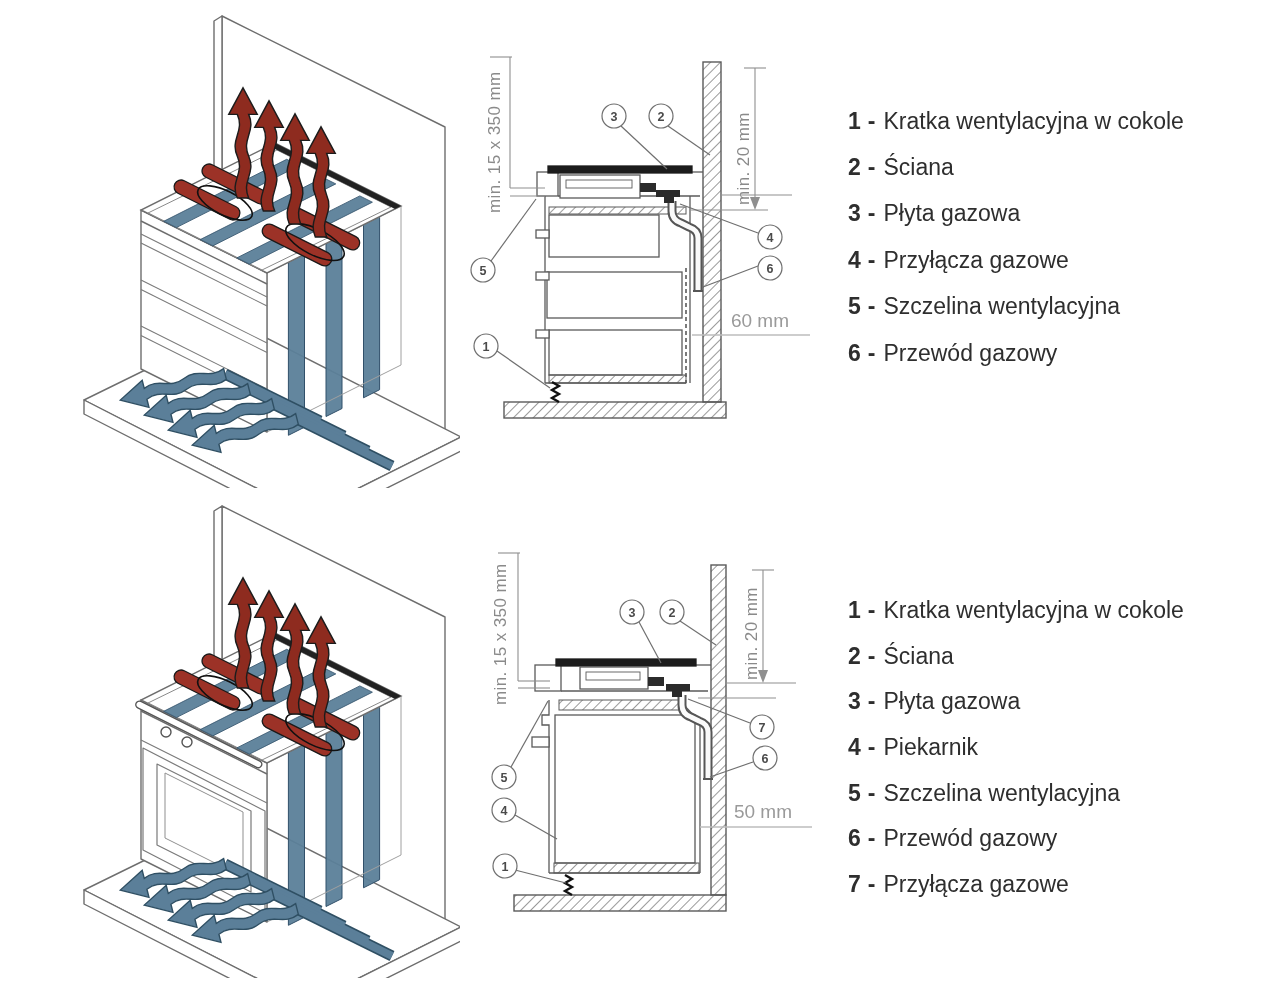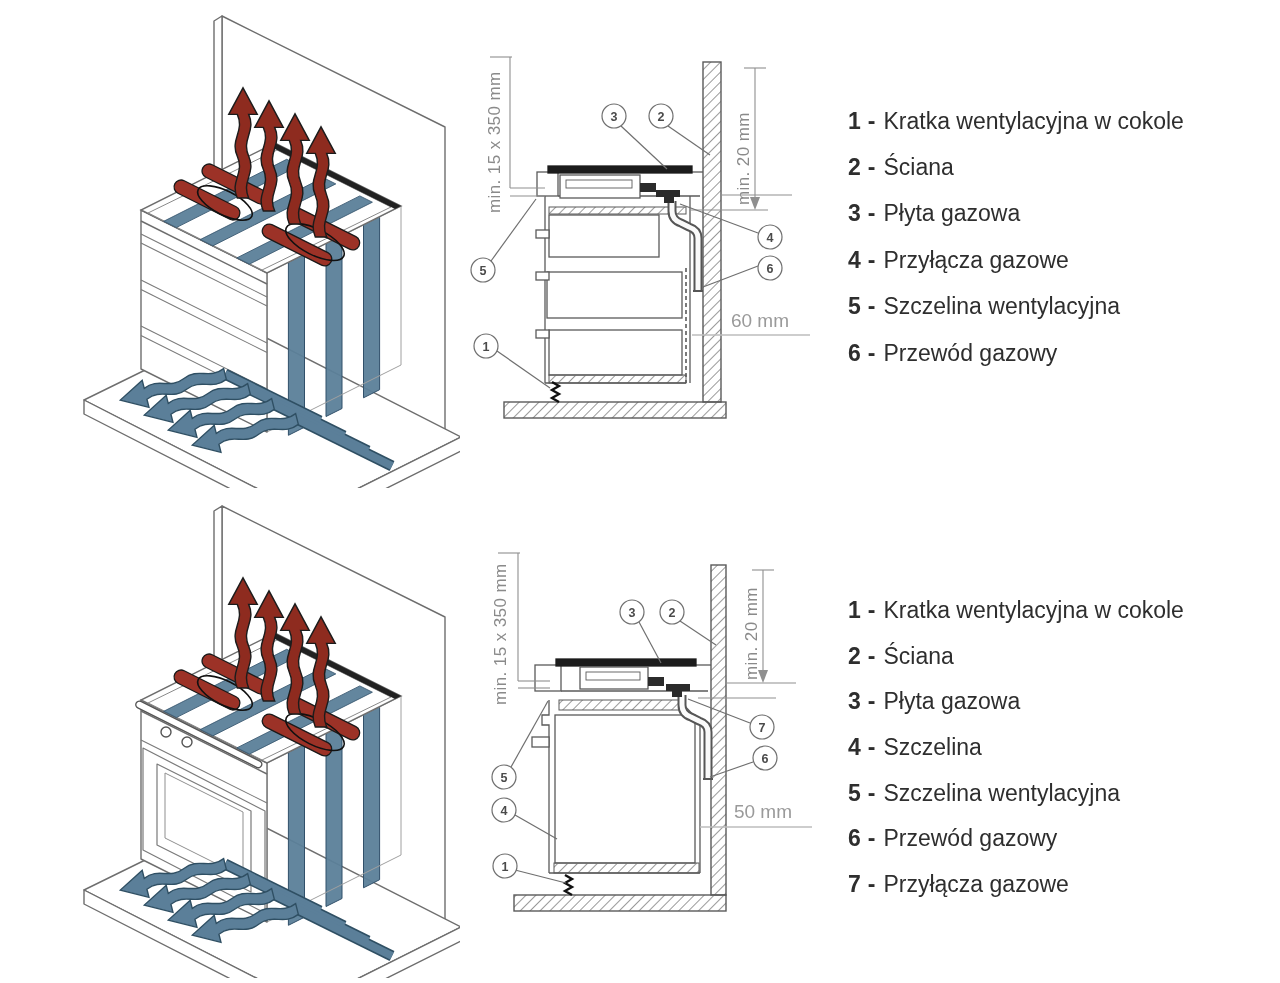--- a/index.html
+++ b/index.html
@@ -415,21 +415,21 @@
         <span>Ściana</span>
       </div>
   <div class="lrow">
         <span class="ln">3</span>
         <span class="ln sep">-</span>
         <span>Płyta gazowa</span>
       </div>
   <div class="lrow">
         <span class="ln">4</span>
         <span class="ln sep">-</span>
-        <span>Szczelina</span>
+        <span>Piekarnik</span>
       </div>
   <div class="lrow">
         <span class="ln">5</span>
         <span class="ln sep">-</span>
         <span>Szczelina wentylacyjna</span>
       </div>
   <div class="lrow">
         <span class="ln">6</span>
         <span class="ln sep">-</span>
         <span>Przewód gazowy</span>

